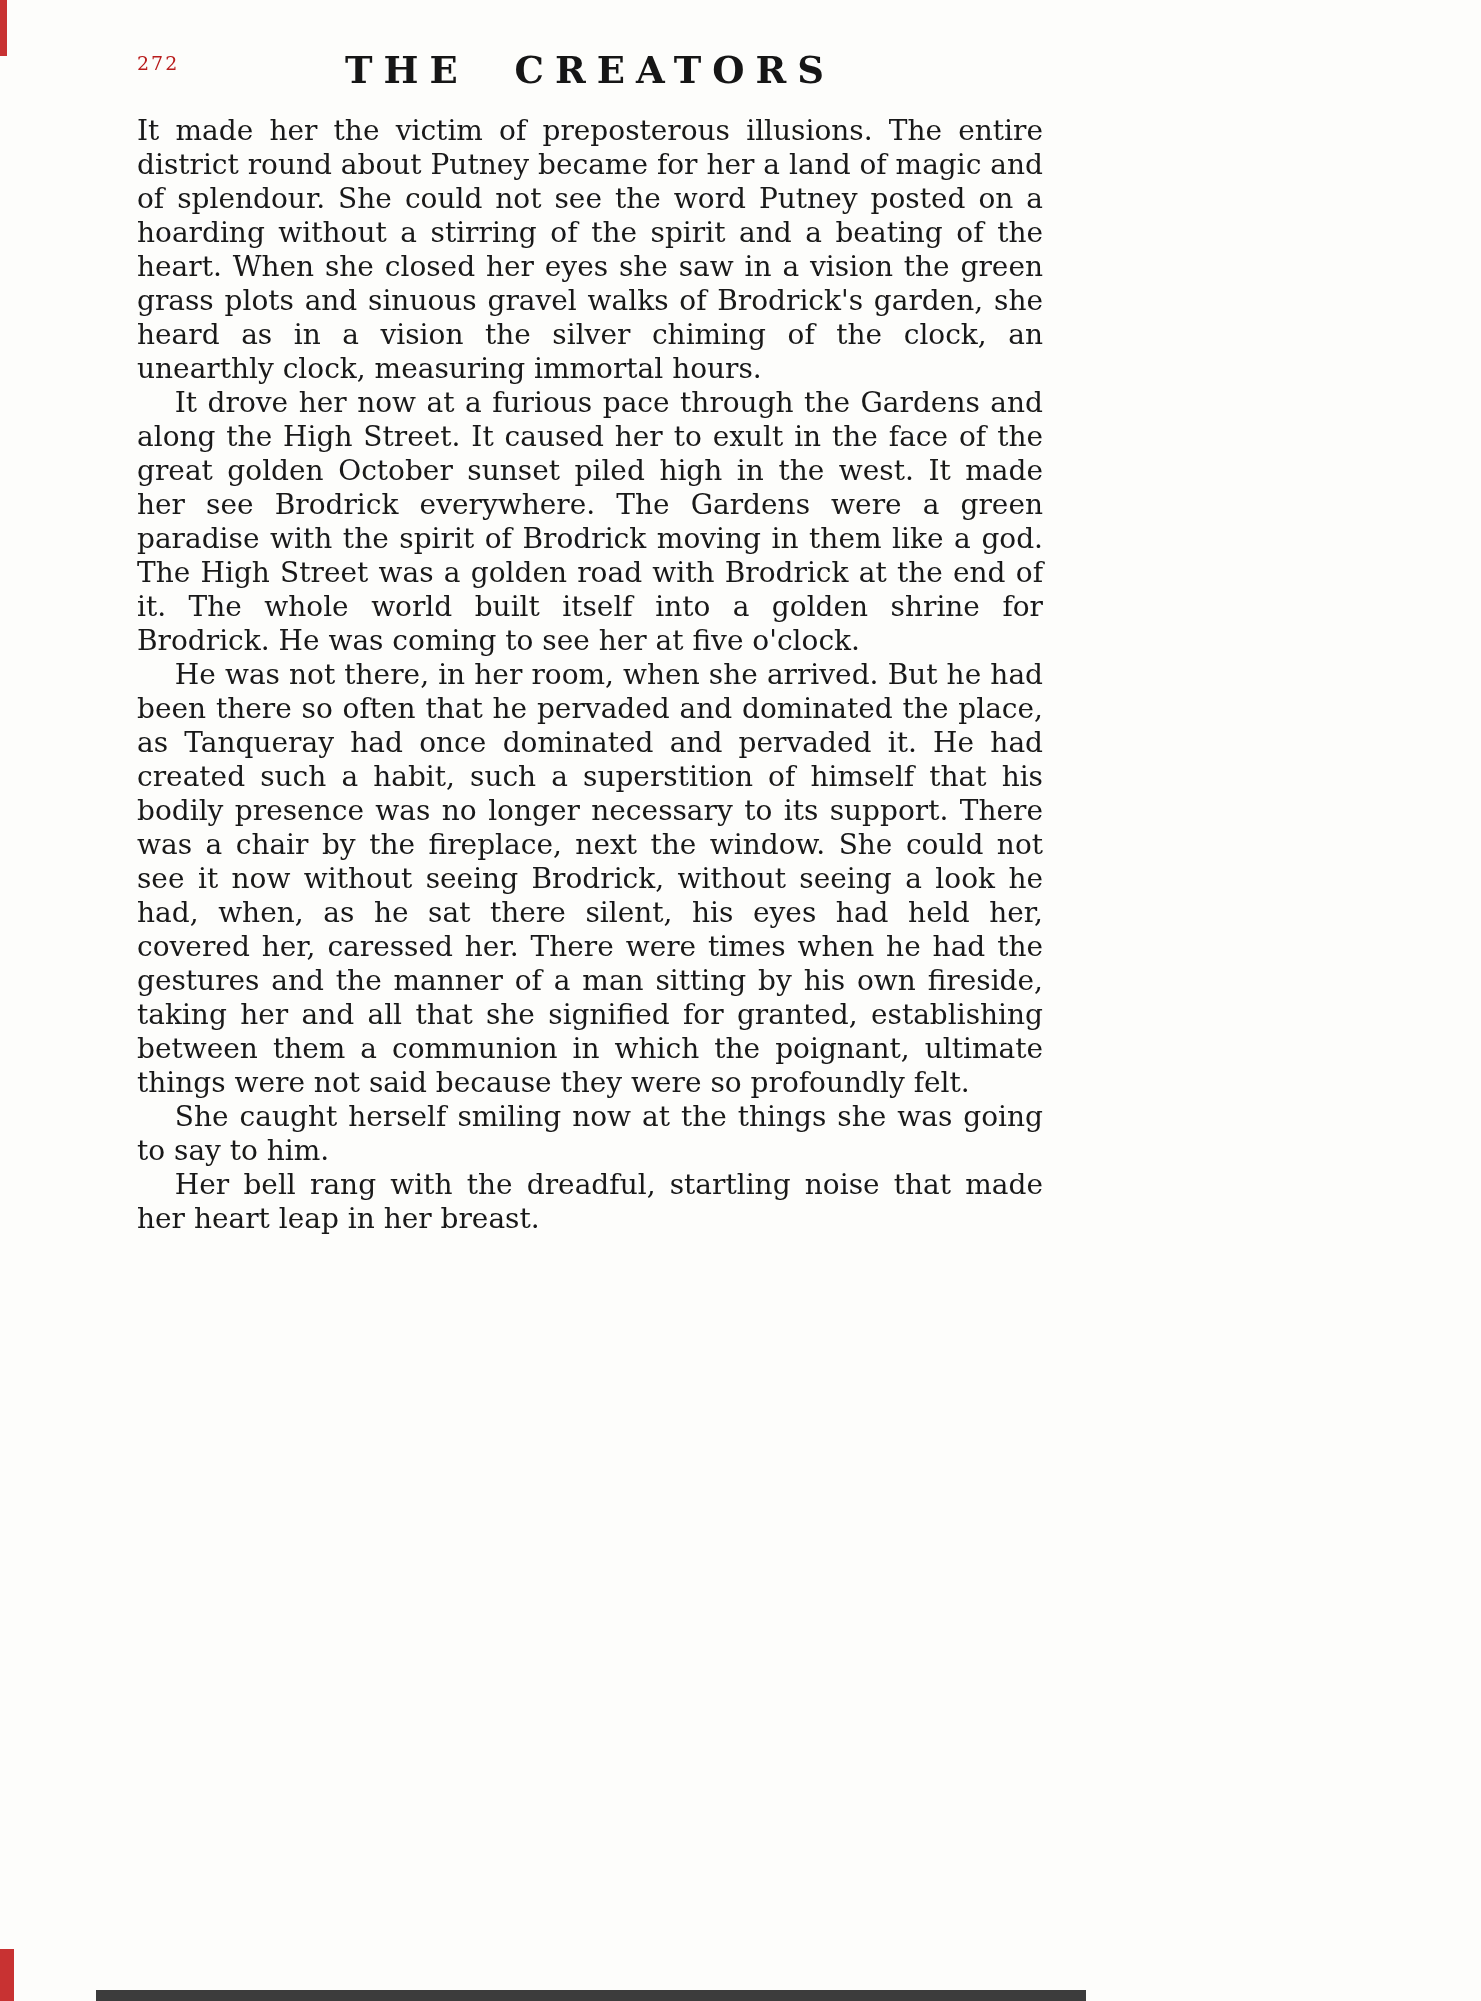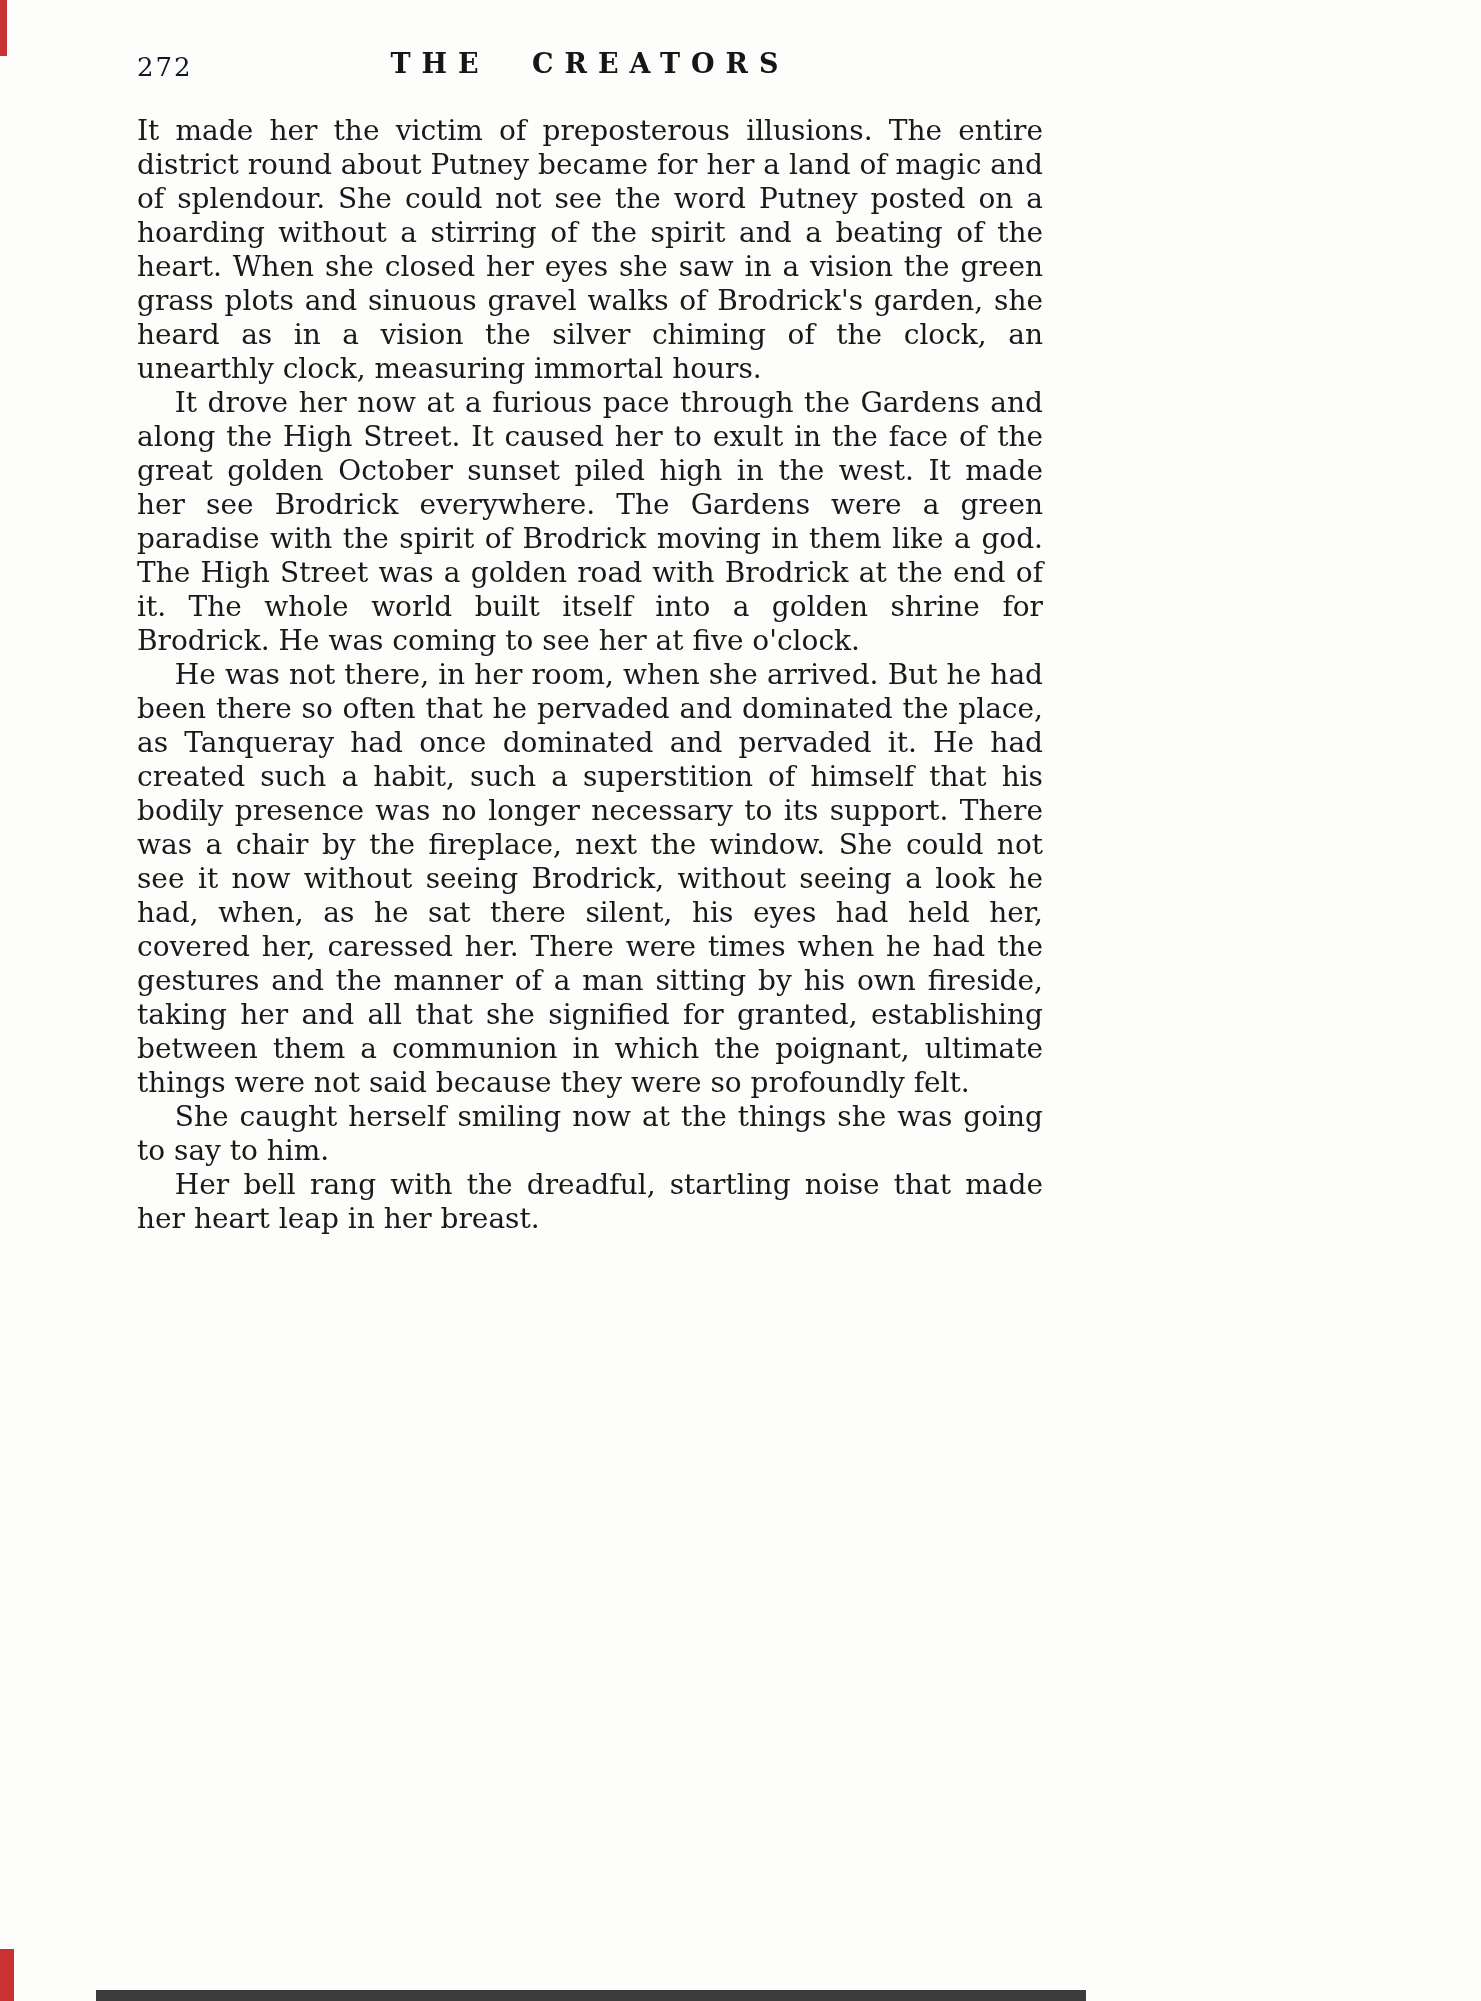--- a/index.html
+++ b/index.html
@@ -43,28 +43,28 @@
   }
   .page-header {
     position: relative;
     height: 44px;
     margin-bottom: 22px;
   }
   .page-number {
     position: absolute;
     left: 0;
     top: 4px;
-    font-size: 26px;
+    font-size: 19px;
     letter-spacing: 2px;
-    color: #0f172a;
+    color: #b91c1c;
   }
   .running-title {
     margin: 0;
     text-align: center;
-    font-size: 27px;
+    font-size: 37px;
     font-weight: bold;
     letter-spacing: 11px;
     word-spacing: 22px;
     color: #161616;
     white-space: nowrap;
   }
   .body-text {
     font-size: 28px;
     line-height: 34px;
     text-align: justify;

